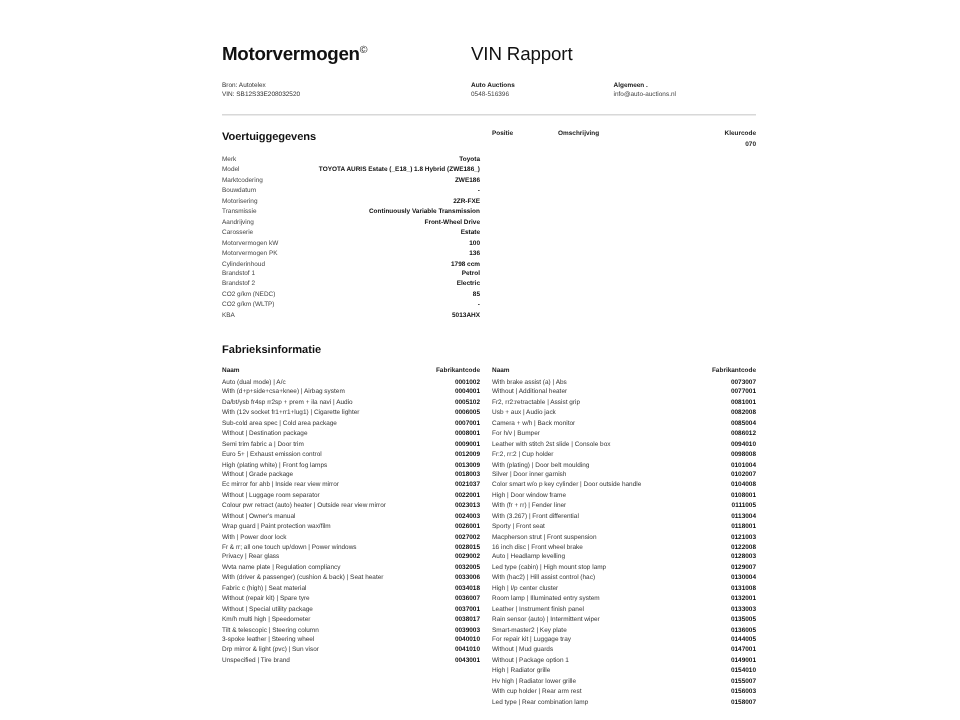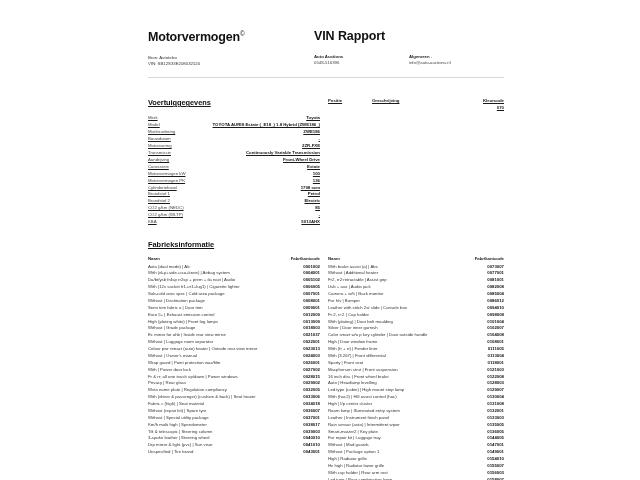--- a/index.html
+++ b/index.html
@@ -44,21 +44,21 @@
     color: #111;
     line-height: 1;
   }
   .brand sup {
     font-size: 7px;
     font-weight: normal;
     vertical-align: super;
   }
   .rapport-title {
     font-size: 12.5px;
-    font-weight: bold;
+    font-weight: normal;
     color: #111;
     line-height: 1;
     letter-spacing: -0.1px;
   }
   .meta {
     margin-top: 11px;
     font-size: 4.3px;
     line-height: 1.55;
     color: #333;
   }
@@ -82,22 +82,21 @@
     line-height: 1.55;
   }
   .rule {
     border: 0;
     border-top: 0.6px solid #d8d8d8;
     margin: 9px 0 0 0;
   }
   
   .two-col {
     display: flex;
-    margin-top: 20px;
-    text-decoration: underline;
+    margin-top: 9px;
   }
   .col-left { width: 172px; padding-right: 8px; }
   .col-right { width: 176px; }
   .sec-title {
     font-size: 7.4px;
     font-weight: bold;
     color: #111;
     margin-bottom: 8px;
     letter-spacing: -0.05px;
   }
@@ -145,21 +144,20 @@
   .kl-row .c3 { width: 46px; text-align: right; }
   
   .fab {
     margin-top: 14px;
   }
   .fab-title {
     font-size: 7.4px;
     font-weight: bold;
     color: #111;
     margin-bottom: 7px;
-    text-decoration: underline;
   }
   .fab-cols {
     display: flex;
   }
   .fab-col { width: 172px; padding-right: 8px; }
   .fab-col:last-child { padding-right: 0; width: 176px; }
   .fab-head {
     display: flex;
     justify-content: space-between;
     font-size: 4.3px;

